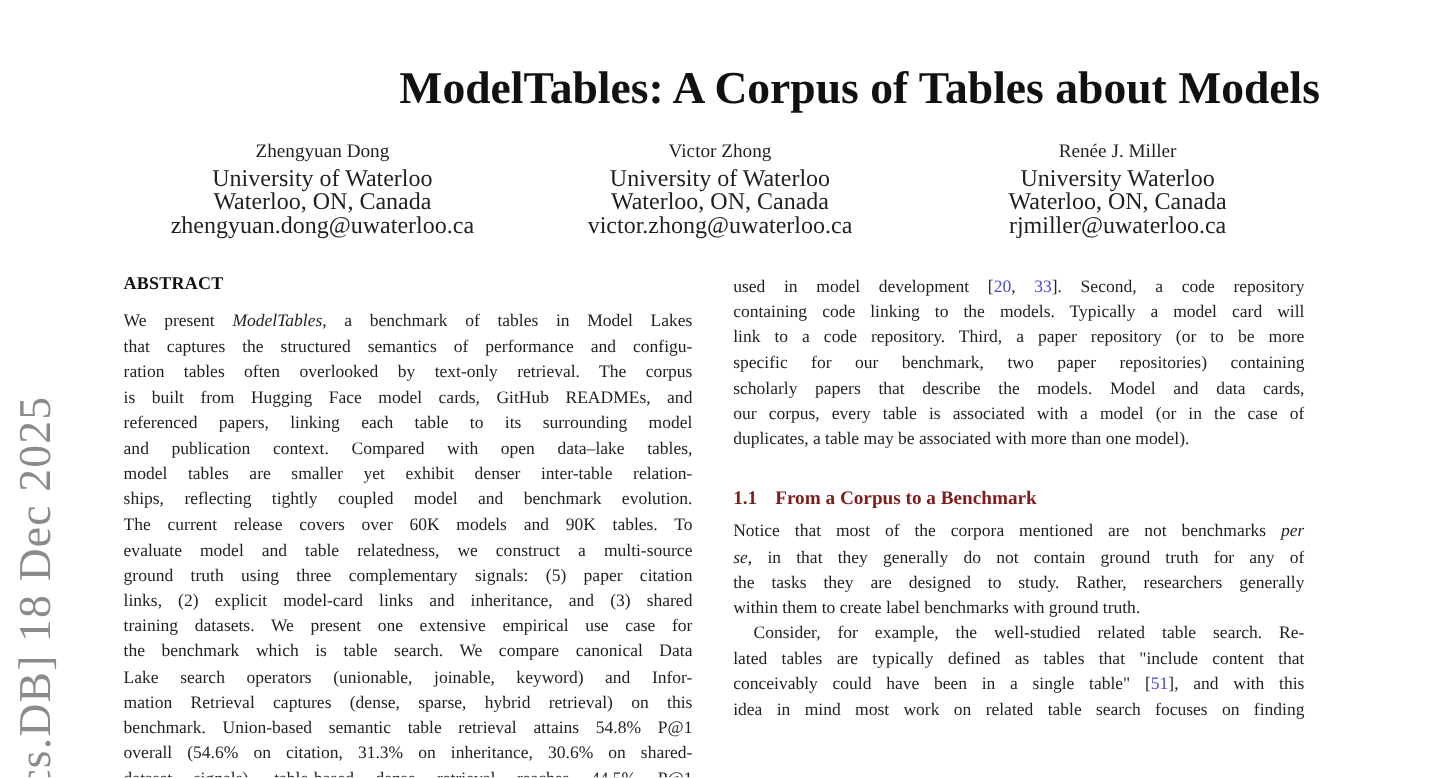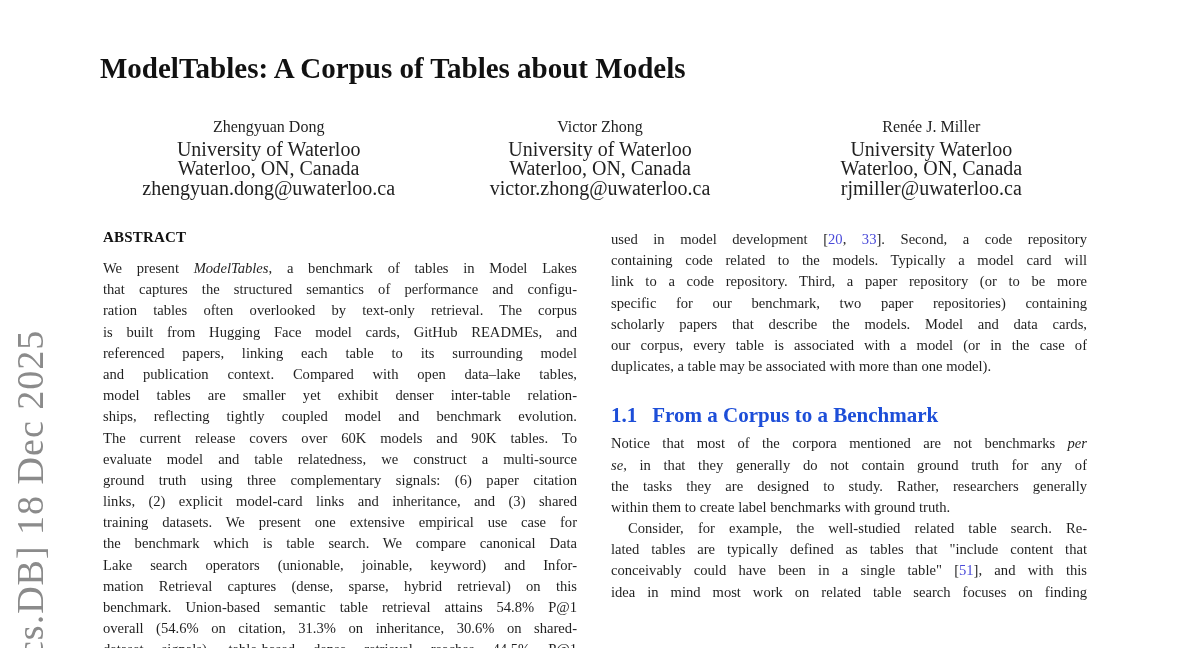--- a/index.html
+++ b/index.html
@@ -14,37 +14,37 @@
   .arxiv-stamp {
     position:absolute; left:52px; bottom:-10px;
     transform:rotate(-90deg); transform-origin:0 100%;
     font-size:38px; color:#8b8b8b; white-space:nowrap;
     letter-spacing:1px;
   }
 
   
   .paper-title {
     position:absolute; left:100px; width:1000px; top:52px; margin:0;
-    text-align:left; font-size:29px; font-weight:bold; color:#111;
+    text-align:right; font-size:38px; font-weight:bold; color:#111;
   }
   .authors { position:absolute; left:103px; top:114px; width:994px; display:flex; }
   .author-block { flex:1; text-align:center; }
   .author-name { font-size:16px; line-height:26px; }
   .author-line { font-size:20px; line-height:19.4px; }
 
   
   .col-left  { position:absolute; left:103px; top:228px; width:474px; }
   .col-right { position:absolute; left:611px; top:229px; width:476px; }
 
   .abstract-heading {
     margin:0 0 11px 0; font-size:15px; font-weight:bold; line-height:19px;
     letter-spacing:0.2px; color:#111;
   }
   .section-heading {
-    margin:28px 0 7px 0; font-size:21px; font-weight:bold; line-height:21px; color:#1d4ed8;
+    margin:28px 0 7px 0; font-size:16px; font-weight:bold; line-height:21px; color:#7f1d1d;
   }
   .section-heading .sec-num { margin-right:15px; }
 
   .pbody { font-size:14.6px; }
   .pline { height:21.2px; line-height:21.2px; overflow:hidden; text-align:justify; }
   .pline::after { content:""; display:inline-block; width:100%; }
   .pline.nojust::after { content:none; }
   .pline.indent { text-indent:17px; }
   .seg-i { font-style:italic; }
   .seg-c { color:#4a4ad9; }
@@ -87,36 +87,36 @@
         <div class="pline"><span>We present </span><span class="seg-i">ModelTables</span><span>, a benchmark of tables in Model Lakes</span></div>
         <div class="pline"><span>that captures the structured semantics of performance and configu-</span></div>
         <div class="pline"><span>ration tables often overlooked by text-only retrieval. The corpus</span></div>
         <div class="pline"><span>is built from Hugging Face model cards, GitHub READMEs, and</span></div>
         <div class="pline"><span>referenced papers, linking each table to its surrounding model</span></div>
         <div class="pline"><span>and publication context. Compared with open data–lake tables,</span></div>
         <div class="pline"><span>model tables are smaller yet exhibit denser inter-table relation-</span></div>
         <div class="pline"><span>ships, reflecting tightly coupled model and benchmark evolution.</span></div>
         <div class="pline"><span>The current release covers over 60K models and 90K tables. To</span></div>
         <div class="pline"><span>evaluate model and table relatedness, we construct a multi-source</span></div>
-        <div class="pline"><span>ground truth using three complementary signals: (6) paper citation</span></div>
+        <div class="pline"><span>ground truth using three complementary signals: (5) paper citation</span></div>
         <div class="pline"><span>links, (2) explicit model-card links and inheritance, and (3) shared</span></div>
         <div class="pline"><span>training datasets. We present one extensive empirical use case for</span></div>
         <div class="pline"><span>the benchmark which is table search. We compare canonical Data</span></div>
         <div class="pline"><span>Lake search operators (unionable, joinable, keyword) and Infor-</span></div>
         <div class="pline"><span>mation Retrieval captures (dense, sparse, hybrid retrieval) on this</span></div>
         <div class="pline"><span>benchmark. Union-based semantic table retrieval attains 54.8% P@1</span></div>
         <div class="pline"><span>overall (54.6% on citation, 31.3% on inheritance, 30.6% on shared-</span></div>
         <div class="pline"><span>dataset signals), table-based dense retrieval reaches 44.5% P@1</span></div>
       </div>
   </div>
 
   <div class="col-right">
     <div class="pbody">
         <div class="pline"><span>used in model development [</span><span class="seg-c">20</span><span>, </span><span class="seg-c">33</span><span>]. Second, a code repository</span></div>
-        <div class="pline"><span>containing code related to the models. Typically a model card will</span></div>
+        <div class="pline"><span>containing code linking to the models. Typically a model card will</span></div>
         <div class="pline"><span>link to a code repository. Third, a paper repository (or to be more</span></div>
         <div class="pline"><span>specific for our benchmark, two paper repositories) containing</span></div>
         <div class="pline"><span>scholarly papers that describe the models. Model and data cards,</span></div>
         <div class="pline"><span>our corpus, every table is associated with a model (or in the case of</span></div>
         <div class="pline nojust"><span>duplicates, a table may be associated with more than one model).</span></div>
       </div>
     <h3 class="section-heading">
       <span class="sec-num">1.1</span><span>From a Corpus to a Benchmark</span>
     </h3>
     <div class="pbody">

